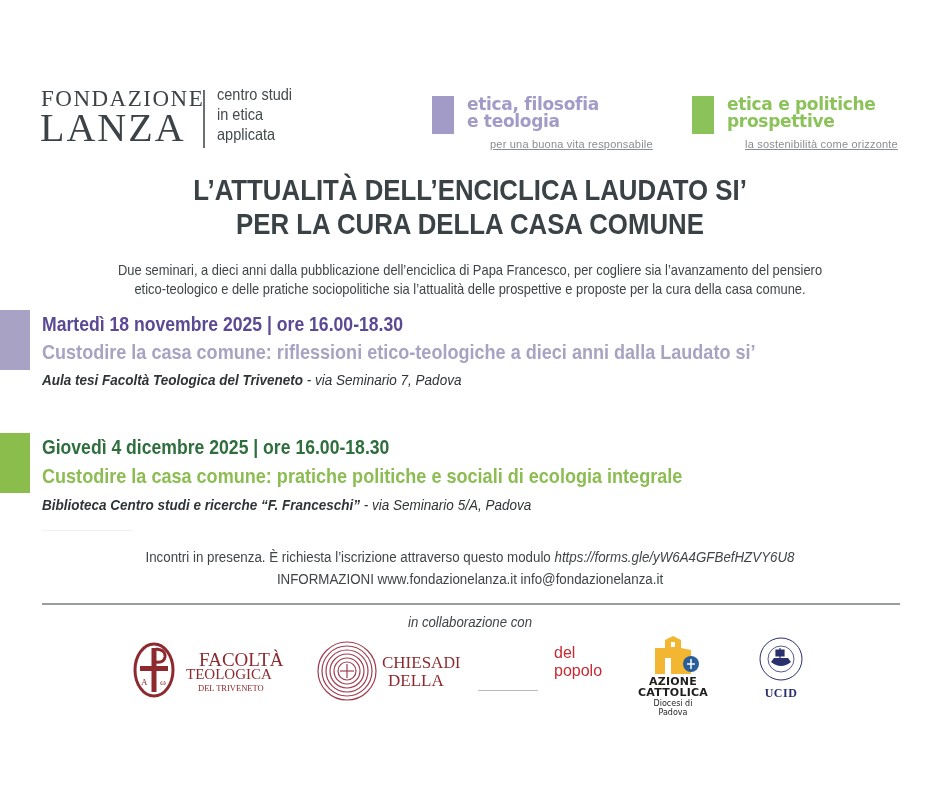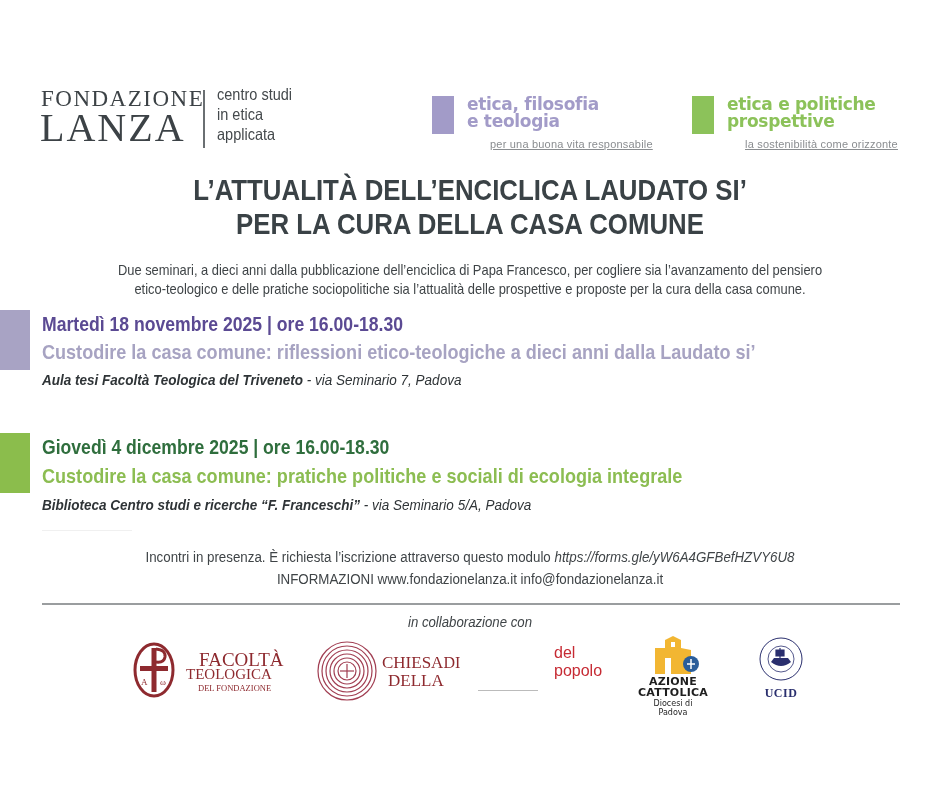--- a/index.html
+++ b/index.html
@@ -116,21 +116,21 @@
     <ellipse cx="22" cy="30" rx="19" ry="26" fill="none" stroke="#8e2a2f" stroke-width="3"></ellipse>
     <rect x="19.5" y="8" width="5" height="44" fill="#8e2a2f"></rect>
     <rect x="8" y="26" width="28" height="5" fill="#8e2a2f"></rect>
     <path d="M24 9 Q34 10 33 17 Q32 23 24 22" fill="none" stroke="#8e2a2f" stroke-width="3"></path>
     <text x="9" y="45" font-size="9" fill="#8e2a2f" font-family="Liberation Serif, serif">A</text>
     <text x="28" y="45" font-size="9" fill="#8e2a2f" font-family="Liberation Serif, serif">ω</text>
   </svg>
   <div class="abs ftr-text" style="left:54px; top:12px;">
     <div style="font-size:19px; line-height:15px; padding-left:13px;">FACOLTÀ</div>
     <div style="font-size:15px; line-height:15px;">TEOLOGICA</div>
-    <div style="font-size:8.5px; line-height:12px; padding-left:12px;">DEL FONDAZIONE</div>
+    <div style="font-size:8.5px; line-height:12px; padding-left:12px;">DEL TRIVENETO</div>
   </div>
 </div>
 
 <div class="partner" style="left:316px; top:640px; width:140px; height:62px;">
   <svg width="62" height="62" viewBox="0 0 62 62" style="position:absolute; left:0; top:0;">
     <circle cx="31" cy="31" r="29" fill="none" stroke="#a13e52" stroke-width="1.2"></circle>
     <circle cx="31" cy="31" r="25" fill="none" stroke="#a13e52" stroke-width="1.2"></circle>
     <circle cx="31" cy="31" r="21" fill="none" stroke="#a13e52" stroke-width="1.2"></circle>
     <circle cx="31" cy="31" r="17" fill="none" stroke="#a13e52" stroke-width="1.2"></circle>
     <circle cx="31" cy="31" r="13" fill="none" stroke="#a13e52" stroke-width="1.2"></circle>

